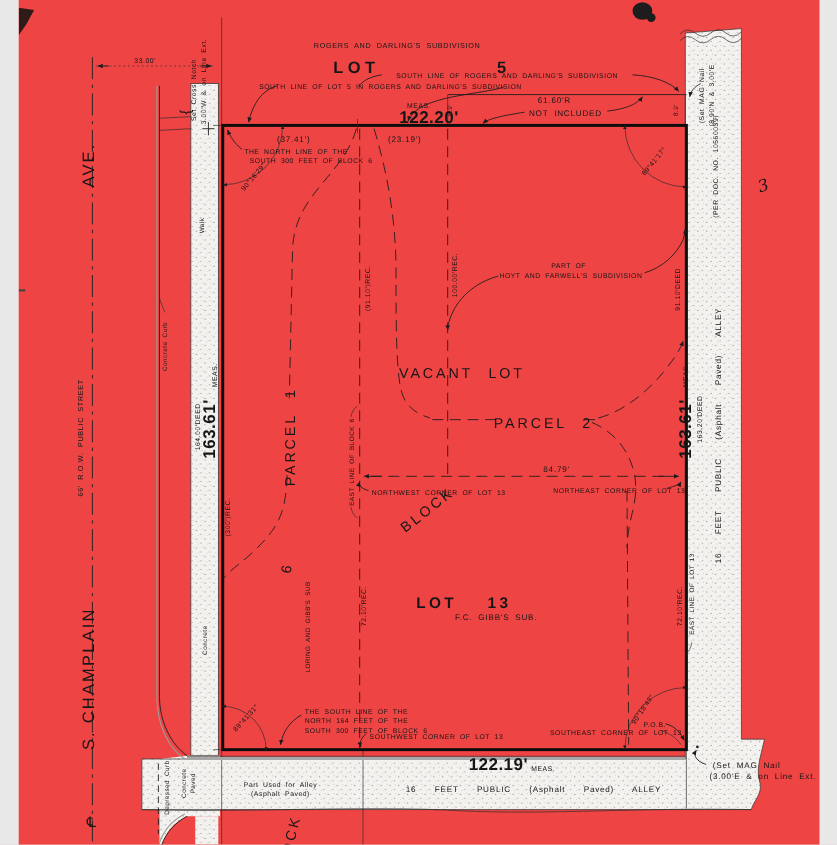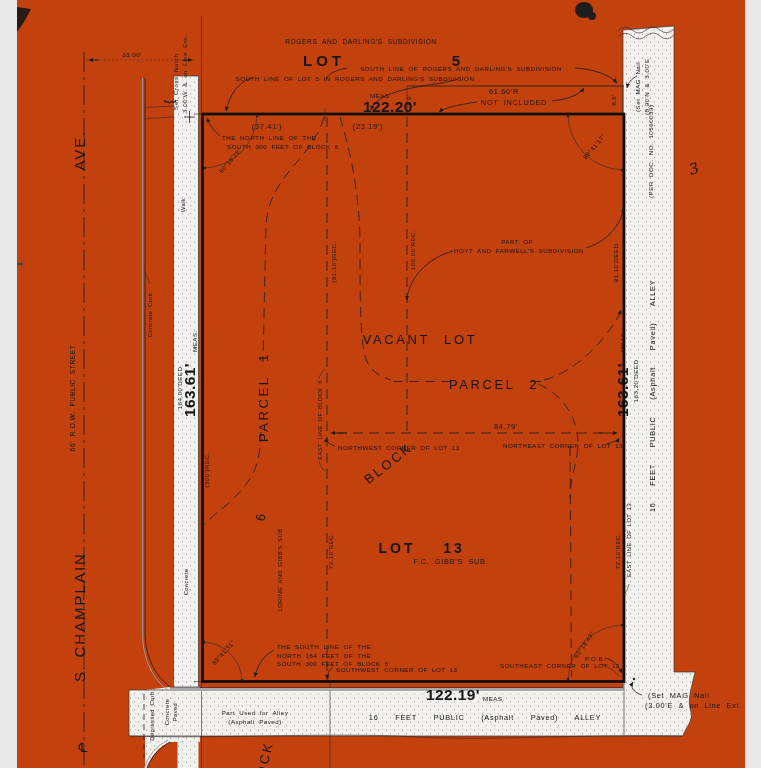--- a/index.html
+++ b/index.html
@@ -1,16 +1,16 @@
 <!DOCTYPE html>
 <html><head>
 <meta charset="utf-8">
 <style>
   html,body{margin:0;padding:0;background:#e8e8e8;}
-  #stage{position:relative;width:728px;height:768px;background:#c2410c;overflow:hidden;margin:0 auto;}
+  #stage{position:relative;width:728px;height:768px;background:#ef4444;overflow:hidden;margin:0 auto;}
   svg{position:absolute;left:0;top:0;}
   text{fill:#161616;font-family:"Liberation Sans",sans-serif;white-space:pre;}
   .t55{font-size:5.8px;letter-spacing:.4px;word-spacing:1.6px;}
   .t6{font-size:6.2px;letter-spacing:.5px;word-spacing:2px;}
   .t65{font-size:6.6px;letter-spacing:.6px;word-spacing:2.4px;}
   .t7{font-size:7.4px;letter-spacing:.7px;word-spacing:2.6px;}
   .big{font-size:15.5px;font-weight:bold;letter-spacing:.4px;}
   .med{font-size:13px;letter-spacing:2.6px;word-spacing:8px;}
   .bmed{font-size:14px;font-weight:bold;letter-spacing:3px;}
   .lotbig{font-size:15px;font-weight:bold;letter-spacing:4px;}

